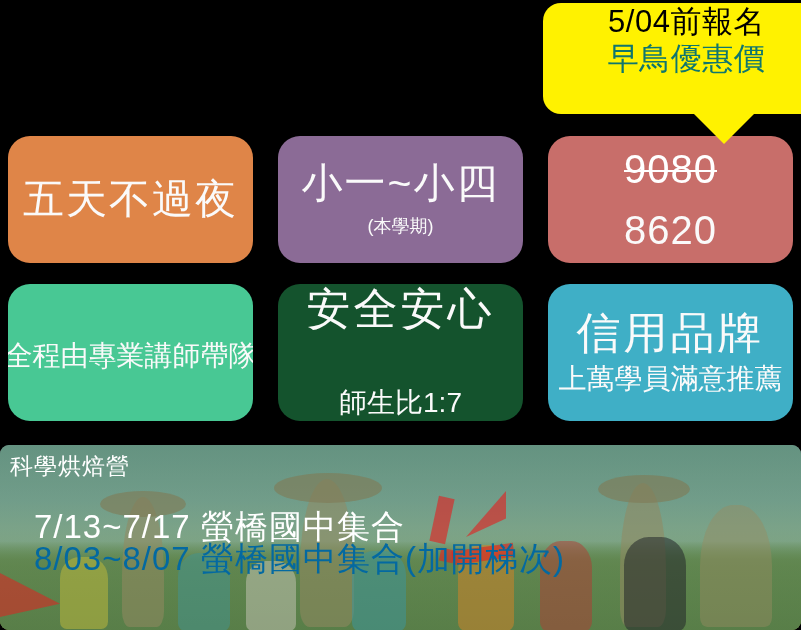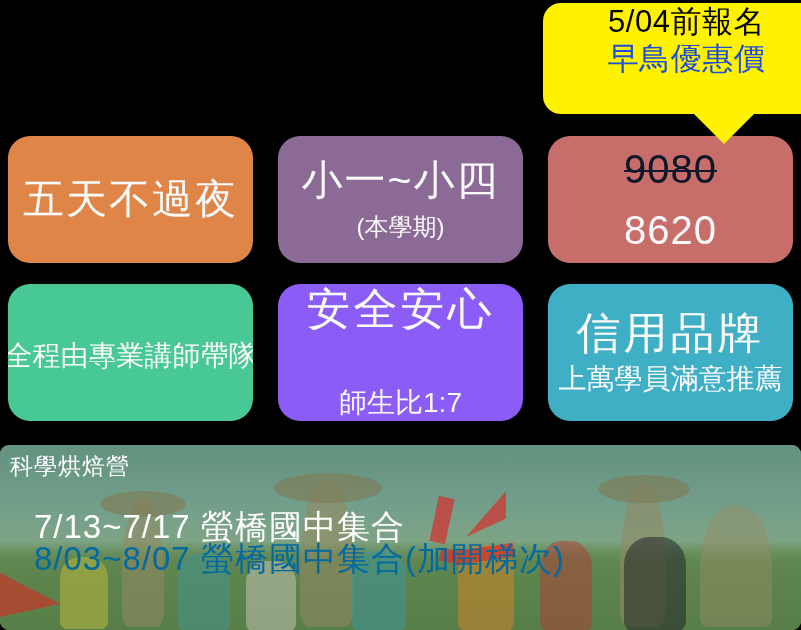--- a/index.html
+++ b/index.html
@@ -99,27 +99,27 @@
   }
   .card-sub {
     color: #FAFAFA;
     font-size: 28px;
     line-height: 1.1;
     margin-top: 8px;
     white-space: nowrap;
     font-weight: 400;
   }
   .card-sub-sm {
-    font-size: 24px;
+    font-size: 18px;
     margin-top: 12px;
   }
 
   
   .price-old {
-    color: #0f172a;
+    color: #ffffff;
     font-size: 40px;
     line-height: 1.12;
     letter-spacing: 1px;
     text-decoration: line-through;
     text-decoration-thickness: 2px;
     white-space: nowrap;
   }
   .price-new {
     color: #FAFAFA;
     font-size: 40px;
@@ -205,21 +205,21 @@
     white-space: nowrap;
   }
 </style>
 </head>
 <body>
 
 <div id="root">
 
   <div class="bubble" style="background: rgb(255, 242, 0);">
     <div class="bubble-line" style="color: rgb(0, 0, 0);">5/04前報名</div>
-    <div class="bubble-line" style="color: #1d4ed8;">早鳥優惠價</div>
+    <div class="bubble-line" style="color: #0f766e;">早鳥優惠價</div>
   </div>
   <div class="bubble-tail" style="border-top-color: rgb(255, 242, 0);"></div>
 
   <div class="grid">
 
     <div class="row row-1">
 
       <div class="card" id="card-0" style="background: rgb(223, 133, 72);">
         <div class="card-title">五天不過夜</div>
       </div>
@@ -235,21 +235,21 @@
       </div>
 
     </div>
 
     <div class="row row-2">
 
       <div class="card" id="card-3" style="background: rgb(72, 200, 148);">
         <div class="card-sub">全程由專業講師帶隊</div>
       </div>
 
-      <div class="card" id="card-4" style="background: #8b5cf6; gap: 48px;">
+      <div class="card" id="card-4" style="background: #14532d; gap: 48px;">
         <div class="card-title card-title-lg">安全安心</div>
         <div class="card-sub">師生比1:7</div>
       </div>
 
       <div class="card" id="card-5" style="background: rgb(63, 175, 198);">
         <div class="card-title card-title-lg">信用品牌</div>
         <div class="card-sub">上萬學員滿意推薦</div>
       </div>
 
     </div>

